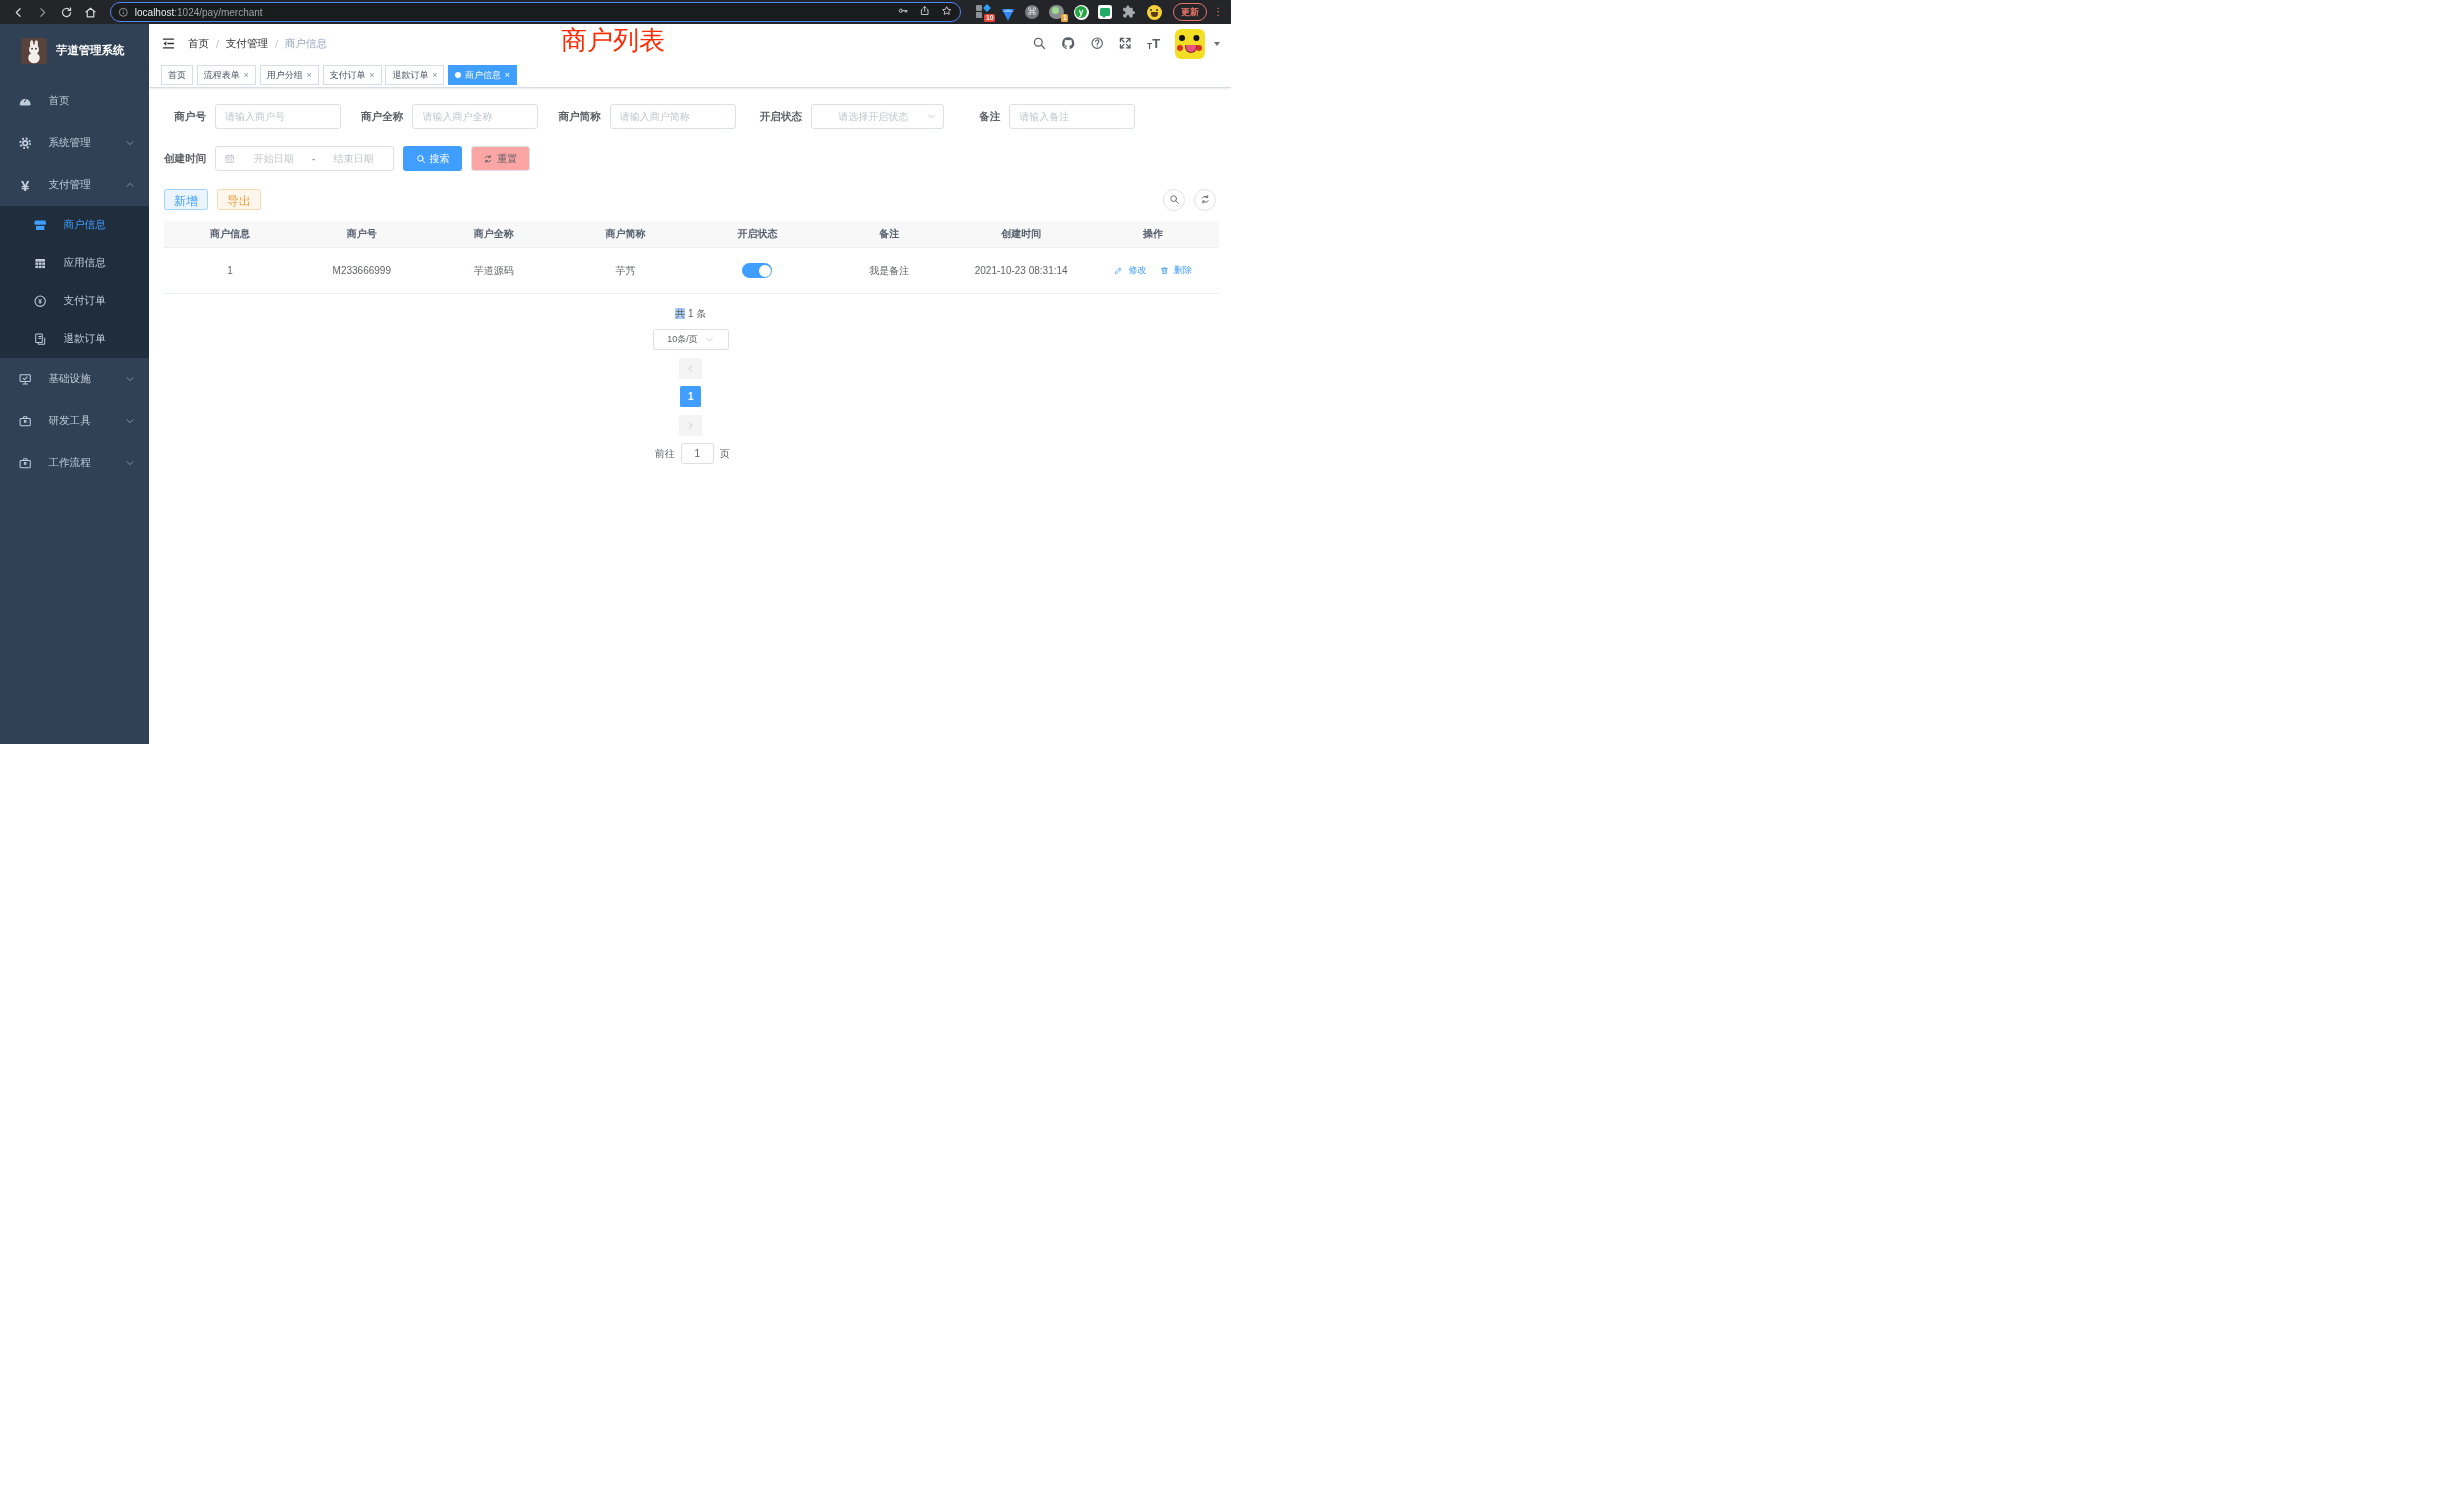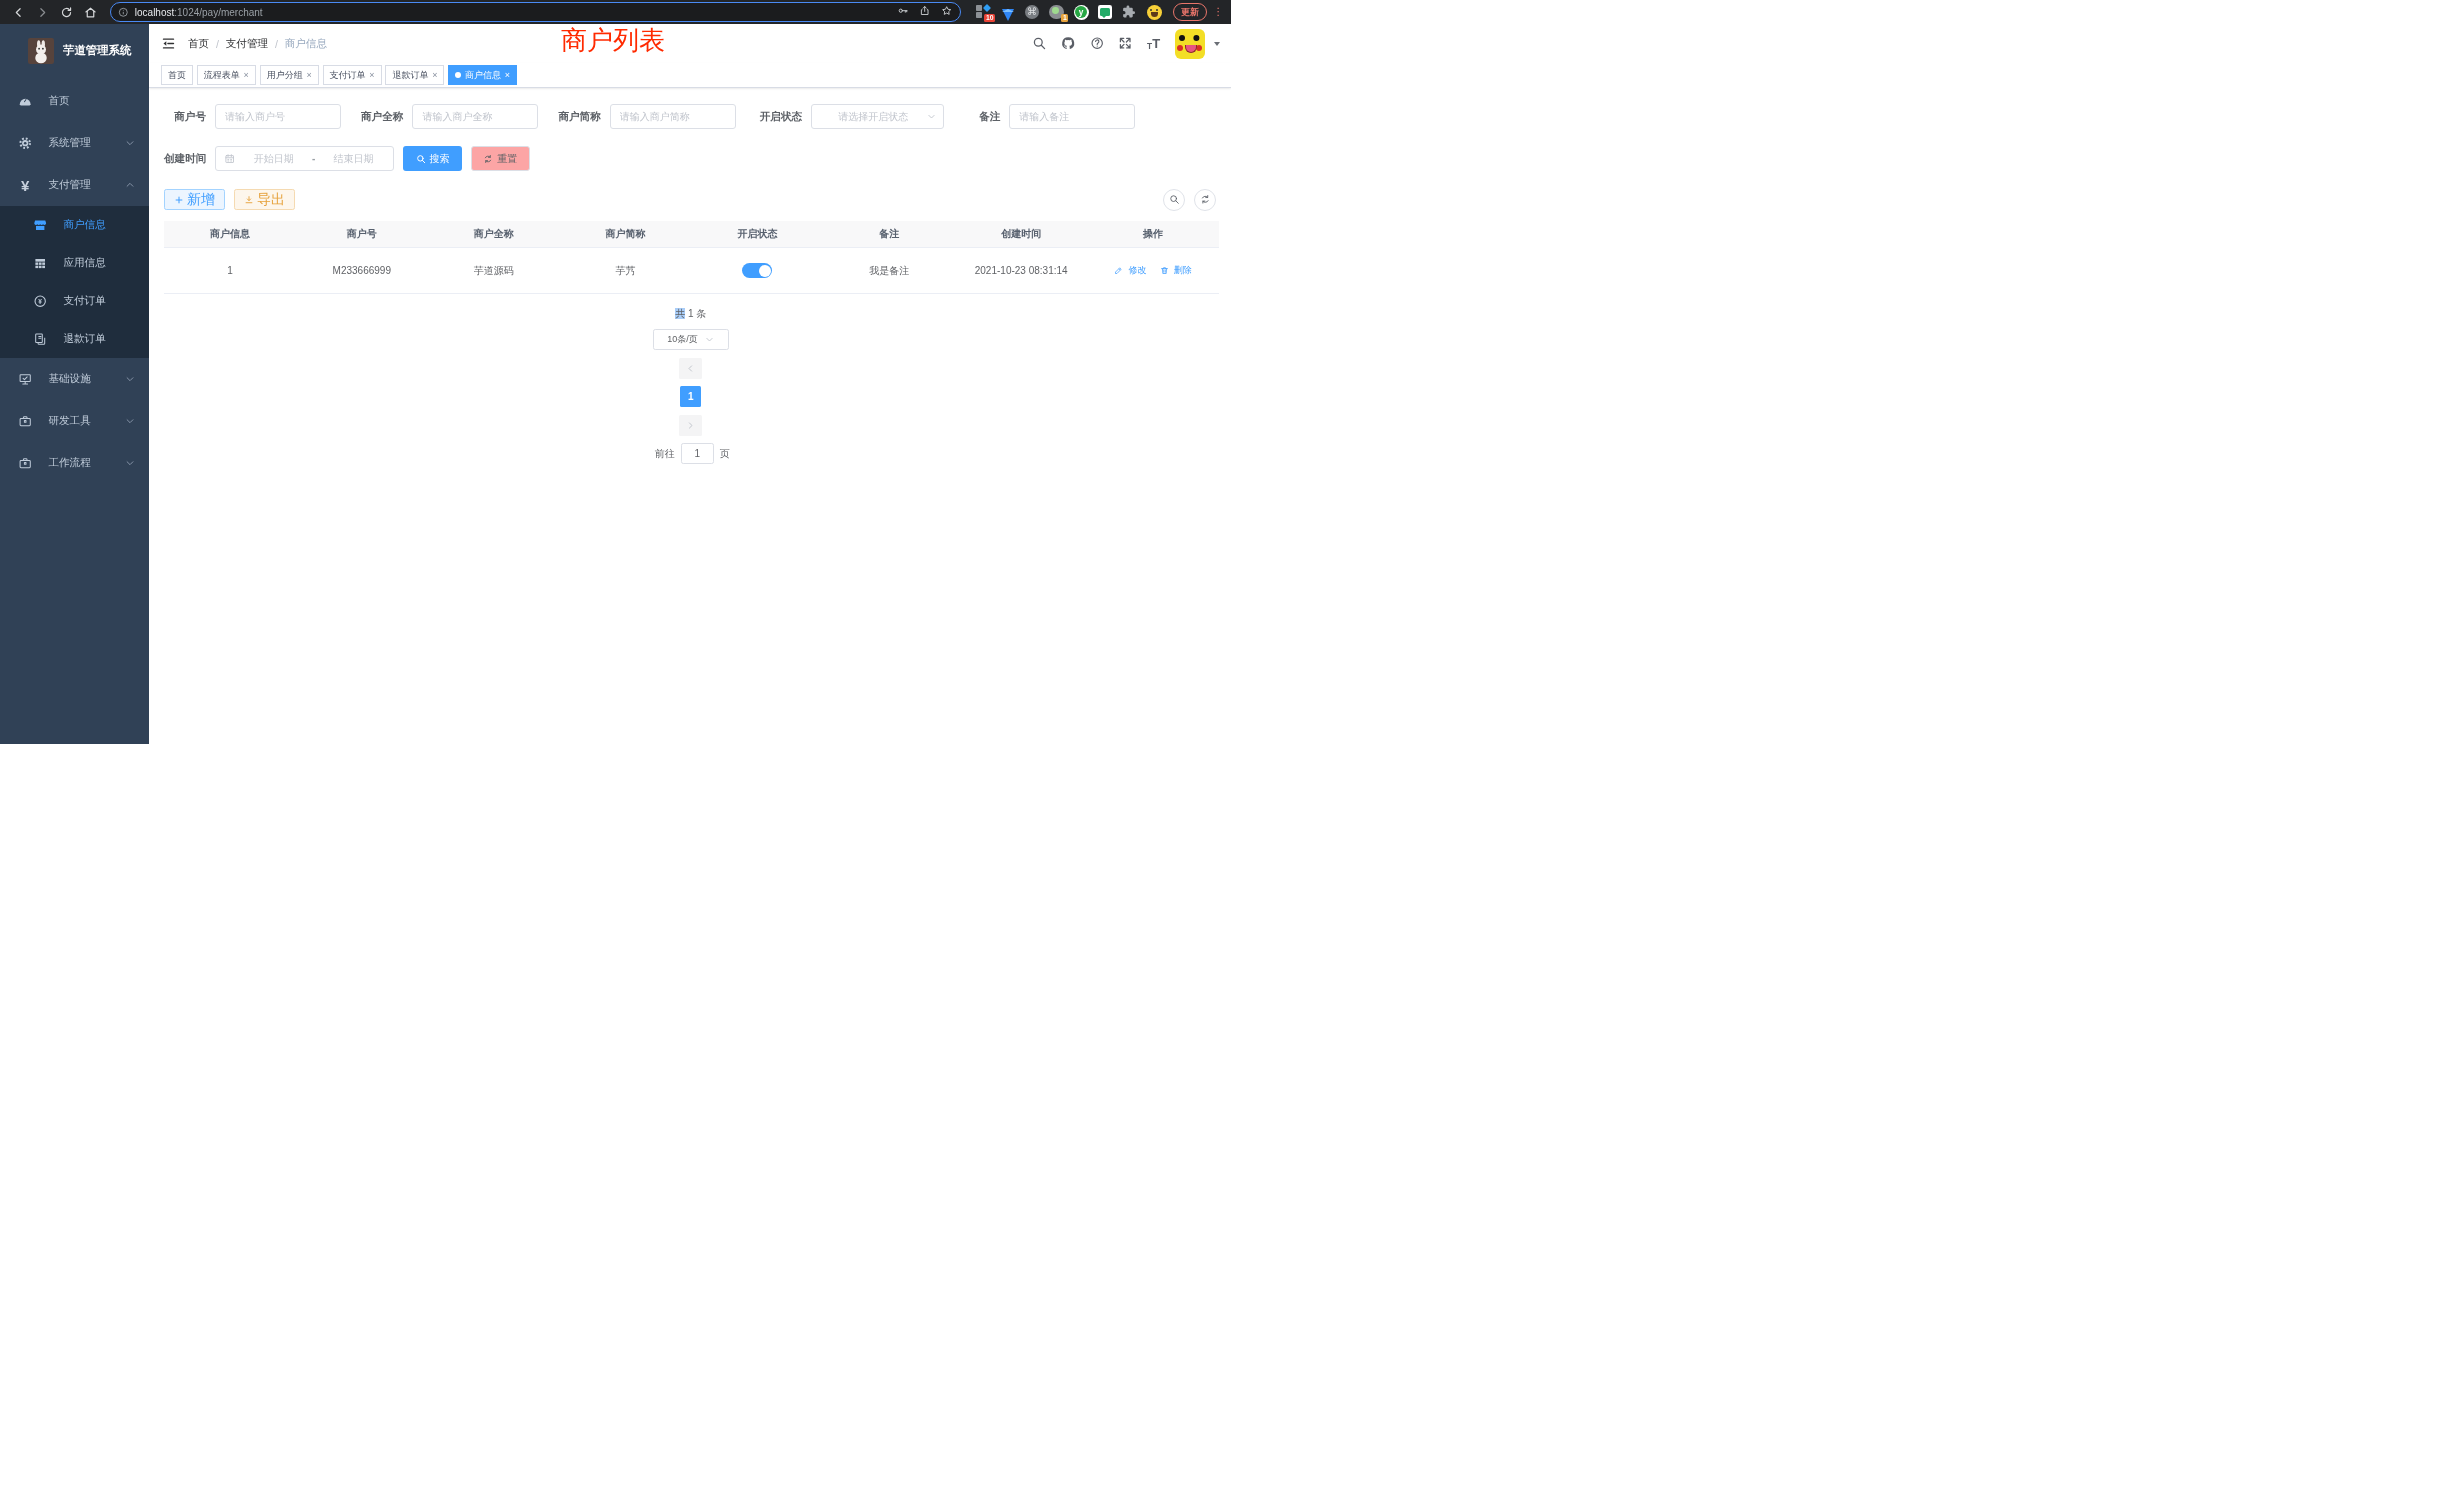--- a/index.html
+++ b/index.html
@@ -49,21 +49,21 @@
   .ext-smile::before{content:"";position:absolute;left:3px;top:3.8px;width:2.3px;height:2.3px;border-radius:50%;
     background:#333;box-shadow:6px 0 0 #333;}
   .ext-smile::after{content:"";position:absolute;left:3.8px;top:7.6px;width:7.6px;height:4.5px;border-radius:0 0 6px 6px;background:#5d3a1a;}
   .update-pill { border:1.5px solid #e9756a; color:#e9756a; border-radius:10px; padding:1.5px 6.8px;
     font-size:9px; font-weight:600; white-space:nowrap; margin:0 3px; }
   .kebab { color:#e9756a; font-size:10.6px; letter-spacing:0; width:10.6px; text-align:center; line-height:7.6px; }
 
   
   .app { display:flex; height:720px; }
   .sidebar { width:149px; background:#304156; color:#bfcbd9; flex-shrink:0; font-size:10.6px; }
-  .logo-row { height:53px; display:flex; align-items:center; padding-left:28px; gap:9px; }
+  .logo-row { height:53px; display:flex; align-items:center; padding-left:21px; gap:9px; }
   .logo-title { color:#fff; font-weight:700; font-size:11.4px; }
   .menu { padding-top:3px; }
   .menu-item { height:42px; display:flex; align-items:center; padding:0 13.6px 0 18px; gap:16px; cursor:pointer; }
   .mi-icon { width:14.4px; height:14.4px; display:flex; align-items:center; justify-content:center; flex-shrink:0; }
   .mi-icon svg { width:14.4px; height:14.4px; }
   .mi-label { flex:1; }
   .mi-chevron { color:#8492a6; display:flex; }
   .mi-chevron svg { width:10px; height:10px; }
   .yen-glyph { font-size:15px; font-weight:700; color:#c7d0dc; line-height:1; }
   .submenu { background:#1f2d3d; }
@@ -129,21 +129,21 @@
     align-items:center; padding:0 7.6px; gap:6px; font-size:10px; background:#fff; }
   .date-range .cal { color:#c0c4cc; display:flex; } .date-range .cal svg { width:11.4px; height:11.4px; }
   .dr-text { color:#c0c4cc; flex:1; text-align:center; }
   .dr-sep { color:#9aa0a6; font-weight:600; }
   .btn { display:inline-flex; align-items:center; justify-content:center; gap:3.8px; height:25px;
     border-radius:3px; font-size:10px; padding:0 11.4px; cursor:pointer; border:0.8px solid transparent; white-space:nowrap; }
   .btn svg { width:10px; height:10px; }
   .btn-primary { background:#409eff; color:#fff; margin-left:9px; }
   .btn-default { background:#fca5a5; color:#606266; border-color:#dcdfe6; margin-left:9px; }
   .toolbar { display:flex; align-items:center; margin-bottom:10.6px; }
-  .btn-mini { height:21px; font-size:14px; border-radius:2.3px; padding:0 9px; gap:3px; }
+  .btn-mini { height:21px; font-size:12px; border-radius:2.3px; padding:0 9px; gap:3px;flex-direction:column; }
   .btn-add { background:#ecf5ff; border-color:#a3d3ff; color:#409eff; }
   .btn-export { background:#fdf6ec; border-color:#f5dab1; color:#e6a23c; margin-left:9px; }
   .right-tools { margin-left:auto; display:flex; gap:9px; padding-right:3px; }
   .circle-btn { width:22px; height:22px; border-radius:50%; border:0.8px solid #e0e3e9; background:#fff;
     color:#5a5e66; display:flex; align-items:center; justify-content:center; cursor:pointer; }
   .circle-btn svg { width:10.6px; height:10.6px; }
 
   table.grid { width:100%; border-collapse:collapse; table-layout:fixed; font-size:10px; color:#606266; }
   table.grid th { background:#f8f8f9; height:26.5px; font-weight:700; color:#57606e; text-align:center;
     border-bottom:0.8px solid #ebeef5; }

